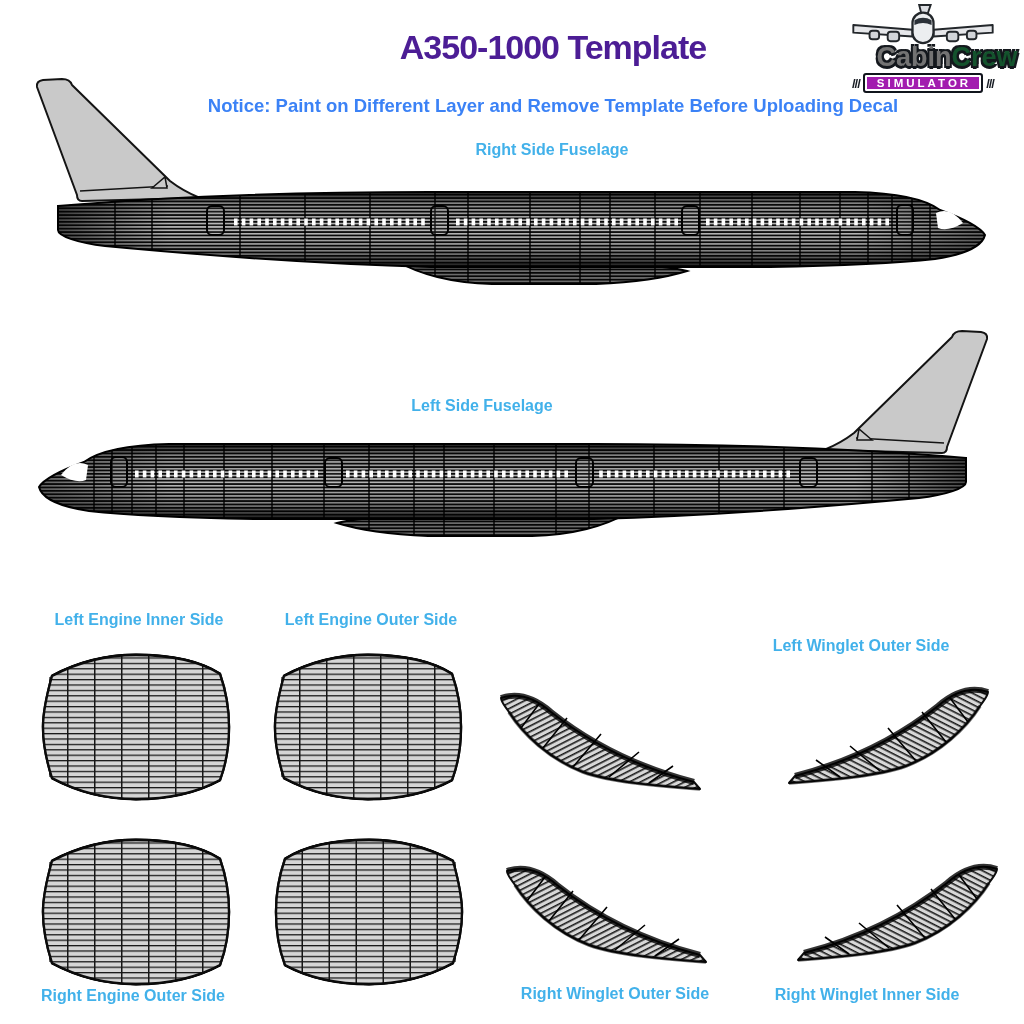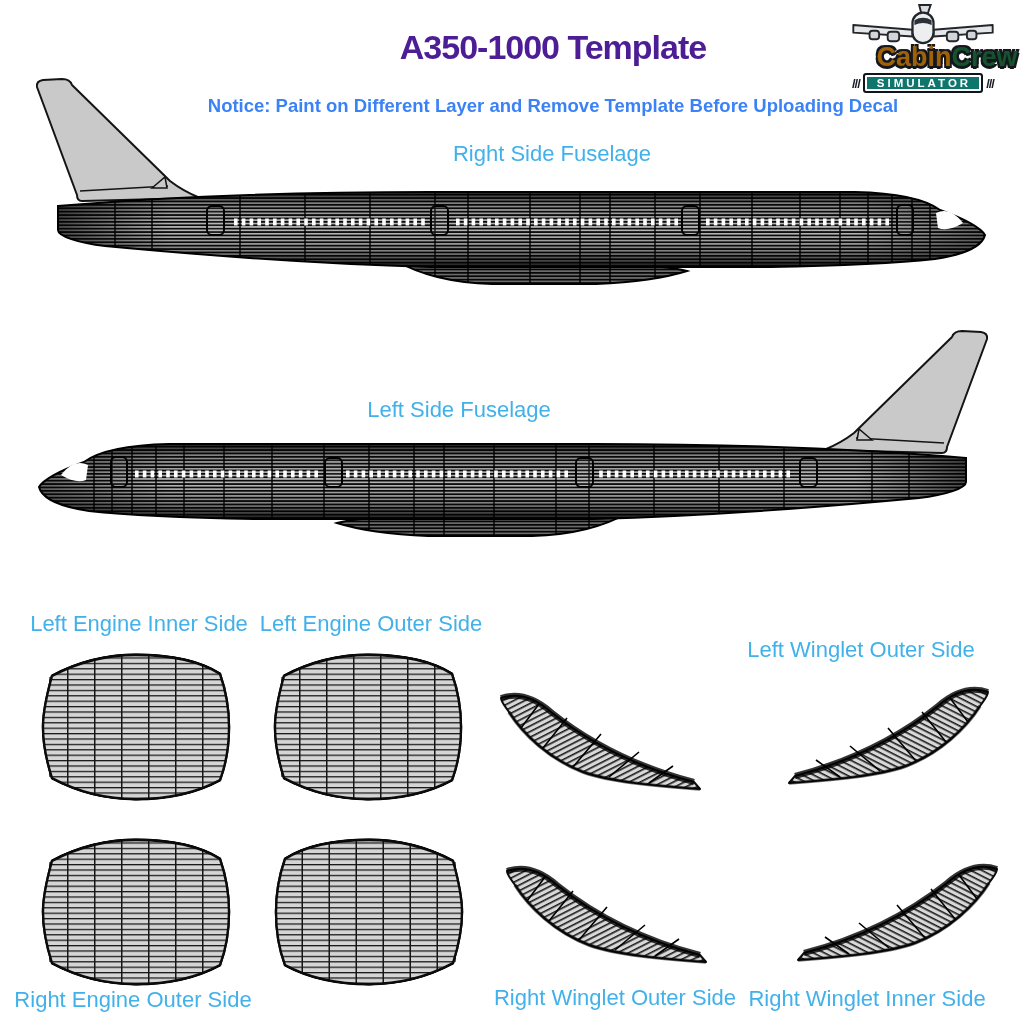--- a/index.html
+++ b/index.html
@@ -1,34 +1,34 @@
 <!DOCTYPE html>
 <html><head>
 <meta charset="utf-8">
 <style>
   html,body{margin:0;padding:0;background:#fff;}
   #stage{position:relative;width:1024px;height:1024px;background:#fff;overflow:hidden;
          font-family:"Liberation Sans",sans-serif;}
   #art{position:absolute;left:0;top:0;}
   .lbl{position:absolute;transform:translateX(-50%);white-space:nowrap;
-       font-weight:normal;color:#42b1ea;font-size:22px;}
+       font-weight:bold;color:#42b1ea;font-size:16px;}
   .title{position:absolute;transform:translateX(-50%);white-space:nowrap;
          font-weight:bold;color:#4c1d95;font-size:34px;letter-spacing:-1px;}
   .notice{position:absolute;transform:translateX(-50%);white-space:nowrap;
           font-weight:bold;color:#3b82f6;font-size:18.5px;}
   
   .logo{position:absolute;left:828px;top:4px;width:190px;text-align:center;}
   .logo-words{margin-top:-6px;font-size:27px;font-weight:bold;line-height:1;
       letter-spacing:0px;
       text-shadow:-2px -2px 0 #14181d,2px -2px 0 #14181d,-2px 2px 0 #14181d,
                    2px 2px 0 #14181d,0 3px 0 #14181d;}
-  .logo-cabin{color:#a16207;margin-left:48px;}
+  .logo-cabin{color:#737373;margin-left:48px;}
   .logo-crew{color:#14532d;}
   .banner-row{margin-top:2px;display:flex;align-items:center;justify-content:center;gap:3px;}
-  .banner{display:inline-block;background:#0f766e;color:#fff;font-weight:bold;
+  .banner{display:inline-block;background:#a21caf;color:#fff;font-weight:bold;
       font-size:11.5px;letter-spacing:3px;padding:2px 10px 2px 12px;border-radius:3px;
       border:2px solid #10151c;box-shadow:inset 0 0 0 2px #ffffff;}
   .flank{font-size:13px;font-weight:bold;color:#181d24;letter-spacing:-1px;}
 </style>
 </head>
 <body>
 
 <div id="stage">
 
   <svg id="art" width="1024" height="1024" viewBox="0 0 1024 1024">
@@ -138,21 +138,21 @@
     <use href="#wing" transform="translate(491,672)"></use>
     <use href="#wing" transform="translate(998,666) scale(-1,1)"></use>
     <use href="#wing" transform="translate(497,845)"></use>
     <use href="#wing" transform="translate(1007,843) scale(-1,1)"></use>
   </svg>
 
   <div class="title" style="left:553px;top:28px;">A350-1000 Template</div>
   <div class="notice" style="left:553px;top:95px;">Notice: Paint on Different Layer and Remove Template Before Uploading Decal</div>
 
   <div class="lbl" style="left:552px;top:141px;">Right Side Fuselage</div>
-  <div class="lbl" style="left:459px;top:397px;text-align:right;">Left Side Fuselage</div>
+  <div class="lbl" style="left:482px;top:397px;text-align:right;">Left Side Fuselage</div>
 
   <div class="lbl" style="left:139px;top:611px;">Left Engine Inner Side</div>
   <div class="lbl" style="left:371px;top:611px;">Left Engine Outer Side</div>
   <div class="lbl" style="left:861px;top:637px;">Left Winglet Outer Side</div>
 
   <div class="lbl" style="left:133px;top:987px;">Right Engine Outer Side</div>
   <div class="lbl" style="left:615px;top:985px;">Right Winglet Outer Side</div>
   <div class="lbl" style="left:867px;top:986px;">Right Winglet Inner Side</div>
 
   <div class="logo">

